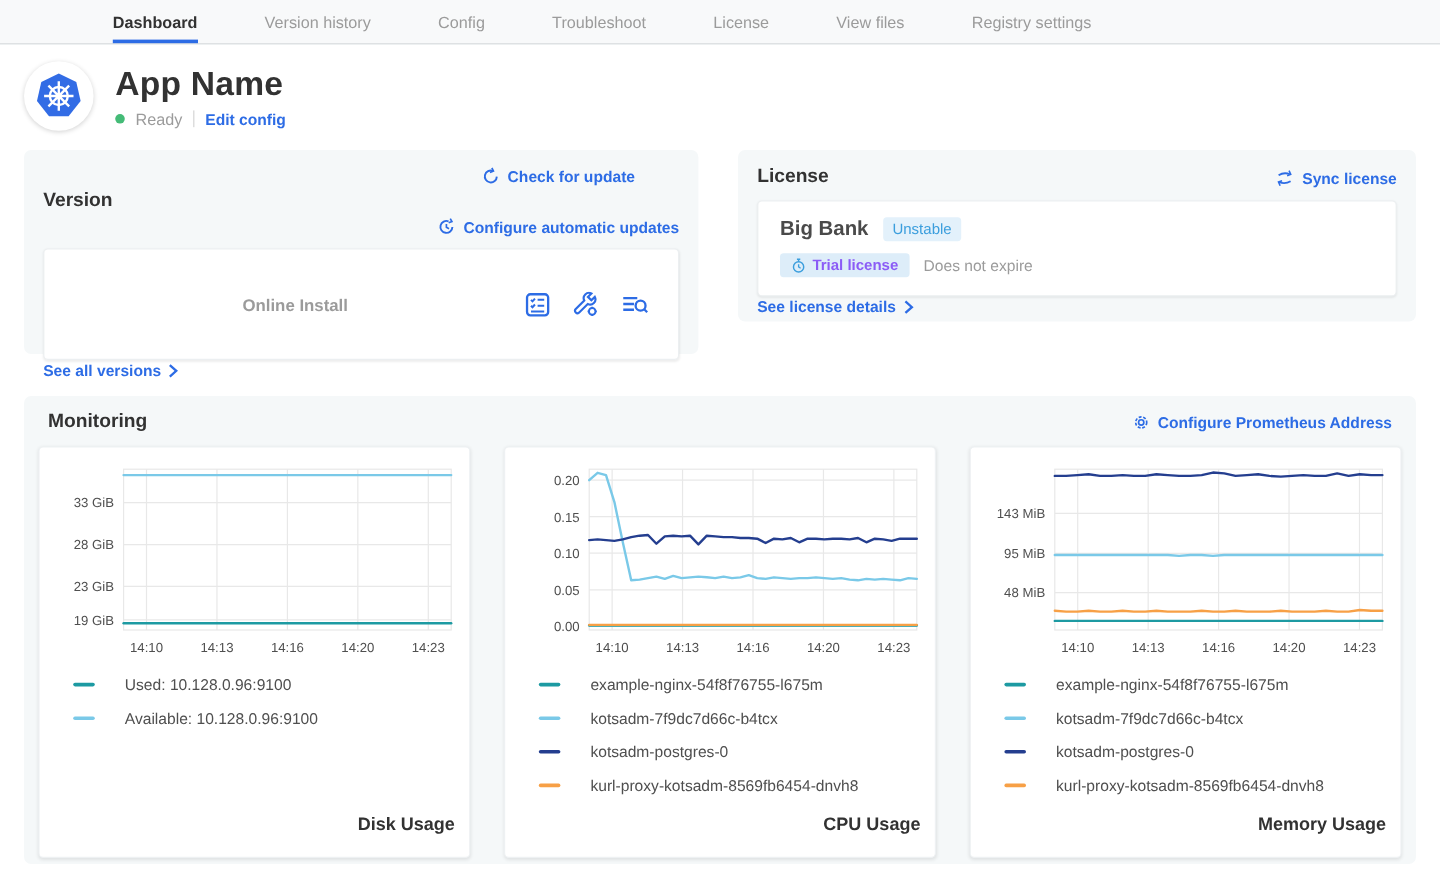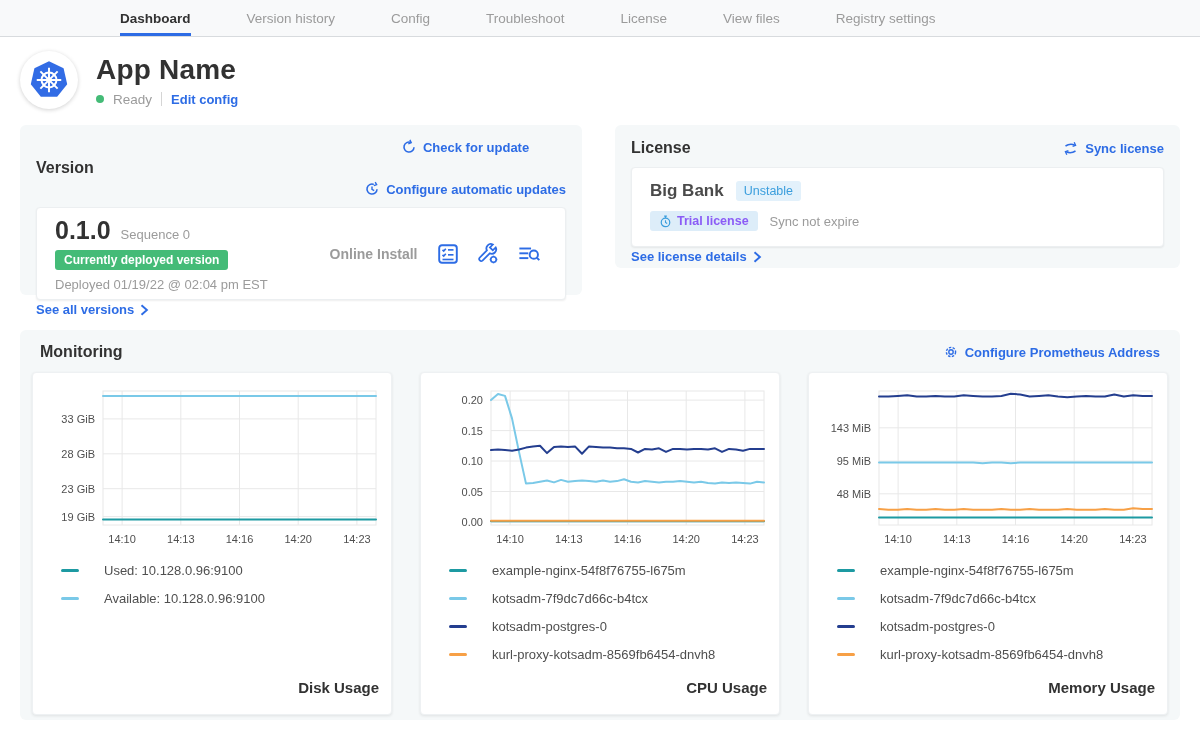--- a/index.html
+++ b/index.html
@@ -1,19 +1,19 @@
 <!DOCTYPE html>
 <html><head>
 <meta charset="utf-8">
 <style>
   * { margin:0; padding:0; box-sizing:border-box; }
   html,body { width:1200px; height:746px; background:#ffffff; font-family:"Liberation Sans", sans-serif; color:#323232; overflow:hidden; }
 
   
-  .nav { height:37px; background:#f8f9fa; border-bottom:1px solid #d8dbde; display:flex; align-items:stretch; padding-left:120px; }
+  .nav { height:37px; background:#f8f9fa; border-bottom:1px solid #d8dbde; display:flex; align-items:stretch; padding-left:94px; }
   .tab { display:flex; align-items:center; padding:3px 0 0 0; margin-right:56px; font-size:13.5px; color:#9b9b9b; border-bottom:3px solid transparent; cursor:pointer; }
   .tab.active { color:#323232; font-weight:700; border-bottom-color:#2d6ce5; }
 
   
   .content { padding:0 20px; }
   .app-header { margin-top:14px; display:flex; align-items:center; gap:18px; }
   .logo-circle { width:58px; height:58px; border-radius:50%; background:#fff; box-shadow:0 1px 4px rgba(0,0,0,0.18); display:flex; align-items:center; justify-content:center; }
   .app-title { font-size:28px; font-weight:700; letter-spacing:0.2px; }
   .status-row { margin-top:6px; display:flex; align-items:center; gap:9px; }
   .dot { width:8px; height:8px; border-radius:50%; background:#44bb77; }
@@ -124,28 +124,20 @@
               <path d="M13 8.2 A5 5 0 1 1 9.8 3.4" fill="none" stroke="#2d6ce5" stroke-width="1.6"></path>
               <polyline points="11.2,1.2 12.6,3.6 9.9,4.6" fill="none" stroke="#2d6ce5" stroke-width="1.4"></polyline>
               <polyline points="8,5.6 8,8.4 10.2,9.6" fill="none" stroke="#2d6ce5" stroke-width="1.4"></polyline>
             </svg>
             <span>Configure automatic updates</span>
           </span>
         </div>
       </div>
 
       <div class="inner-card version-inner">
-        <div class="vi-left">
-          <div class="ver-row">
-            <span class="ver-num">0.1.0</span>
-            <span class="seq">Sequence 0</span>
-          </div>
-          <span class="deployed-badge">Currently deployed version</span>
-          <div class="deployed-at">Deployed 01/19/22 @ 02:04 pm EST</div>
-        </div>
         <div class="vi-mid">Online Install</div>
         <div class="vi-icons">
           <span class="icon-btn">
             <svg width="22" height="22" viewBox="0 0 16 16">
               <rect x="1.6" y="1.6" width="12.8" height="12.8" rx="2" fill="none" stroke="#2d6ce5" stroke-width="1.4"></rect>
               <polyline points="4,5 4.9,5.9 6.4,4.2" fill="none" stroke="#2d6ce5" stroke-width="1.2"></polyline>
               <line x1="8" y1="5" x2="12" y2="5" stroke="#2d6ce5" stroke-width="1.2"></line>
               <polyline points="4,8.6 4.9,9.5 6.4,7.8" fill="none" stroke="#2d6ce5" stroke-width="1.2"></polyline>
               <line x1="8" y1="8.6" x2="12" y2="8.6" stroke="#2d6ce5" stroke-width="1.2"></line>
               <line x1="4" y1="12" x2="12" y2="12" stroke="#2d6ce5" stroke-width="1.2"></line>
@@ -205,21 +197,21 @@
         <div class="lic-row2">
           <span class="badge-trial">
             <svg width="13" height="13" viewBox="0 0 14 14">
               <circle cx="7" cy="8" r="4.6" fill="none" stroke="#3b9edd" stroke-width="1.3"></circle>
               <line x1="7" y1="1" x2="7" y2="3.2" stroke="#3b9edd" stroke-width="1.3"></line>
               <line x1="5.5" y1="1.2" x2="8.5" y2="1.2" stroke="#3b9edd" stroke-width="1.3"></line>
               <polyline points="7,5.6 7,8 8.8,9.2" fill="none" stroke="#3b9edd" stroke-width="1.2"></polyline>
             </svg>
             <span>Trial license</span>
           </span>
-          <span class="expire">Sync not expire</span>
+          <span class="expire">Does not expire</span>
         </div>
       </div>
 
       <div class="see-link blue-link">
         <span>See license details</span>
         <svg width="9" height="12" viewBox="0 0 7 10">
           <polyline points="1,1 5.5,5 1,9" fill="none" stroke="#2d6ce5" stroke-width="1.6"></polyline>
         </svg>
       </div>
     </div>

